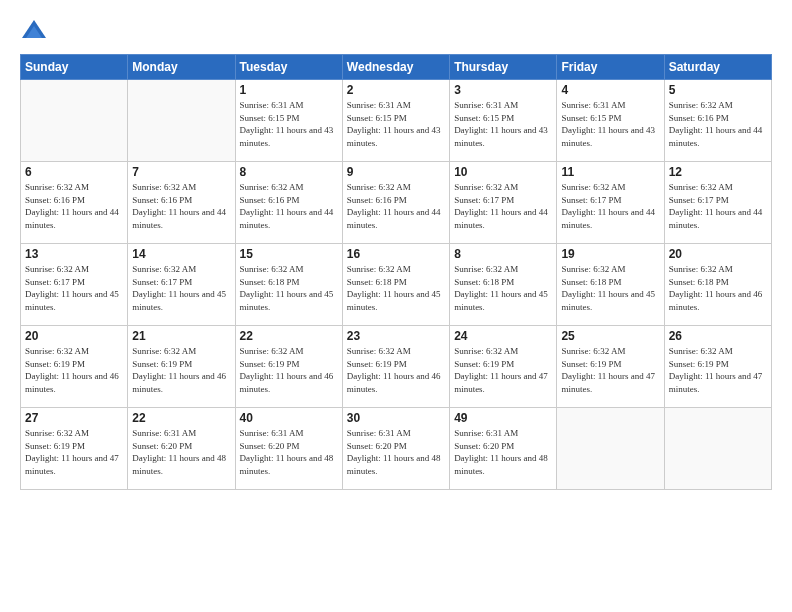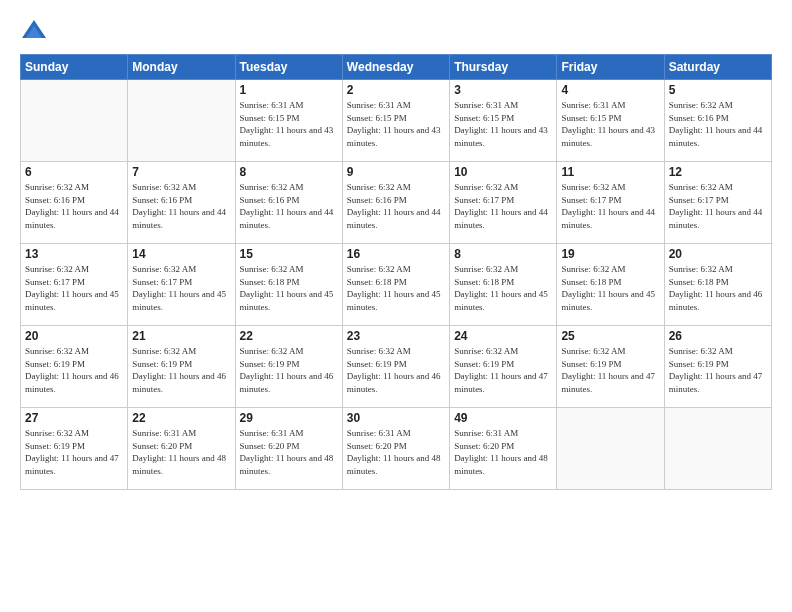--- a/index.html
+++ b/index.html
@@ -251,21 +251,21 @@
         <tr>
           <td>
             <div class="day-num">27</div>
             <div class="day-detail">Sunrise: 6:32 AM<br>Sunset: 6:19 PM<br>Daylight: 11 hours and 47 minutes.</div>
           </td>
           <td>
             <div class="day-num">22</div>
             <div class="day-detail">Sunrise: 6:31 AM<br>Sunset: 6:20 PM<br>Daylight: 11 hours and 48 minutes.</div>
           </td>
           <td>
-            <div class="day-num">29</div>
+            <div class="day-num">40</div>
             <div class="day-detail">Sunrise: 6:31 AM<br>Sunset: 6:20 PM<br>Daylight: 11 hours and 48 minutes.</div>
           </td>
           <td>
             <div class="day-num">30</div>
             <div class="day-detail">Sunrise: 6:31 AM<br>Sunset: 6:20 PM<br>Daylight: 11 hours and 48 minutes.</div>
           </td>
           <td>
             <div class="day-num">49</div>
             <div class="day-detail">Sunrise: 6:31 AM<br>Sunset: 6:20 PM<br>Daylight: 11 hours and 48 minutes.</div>
           </td>

